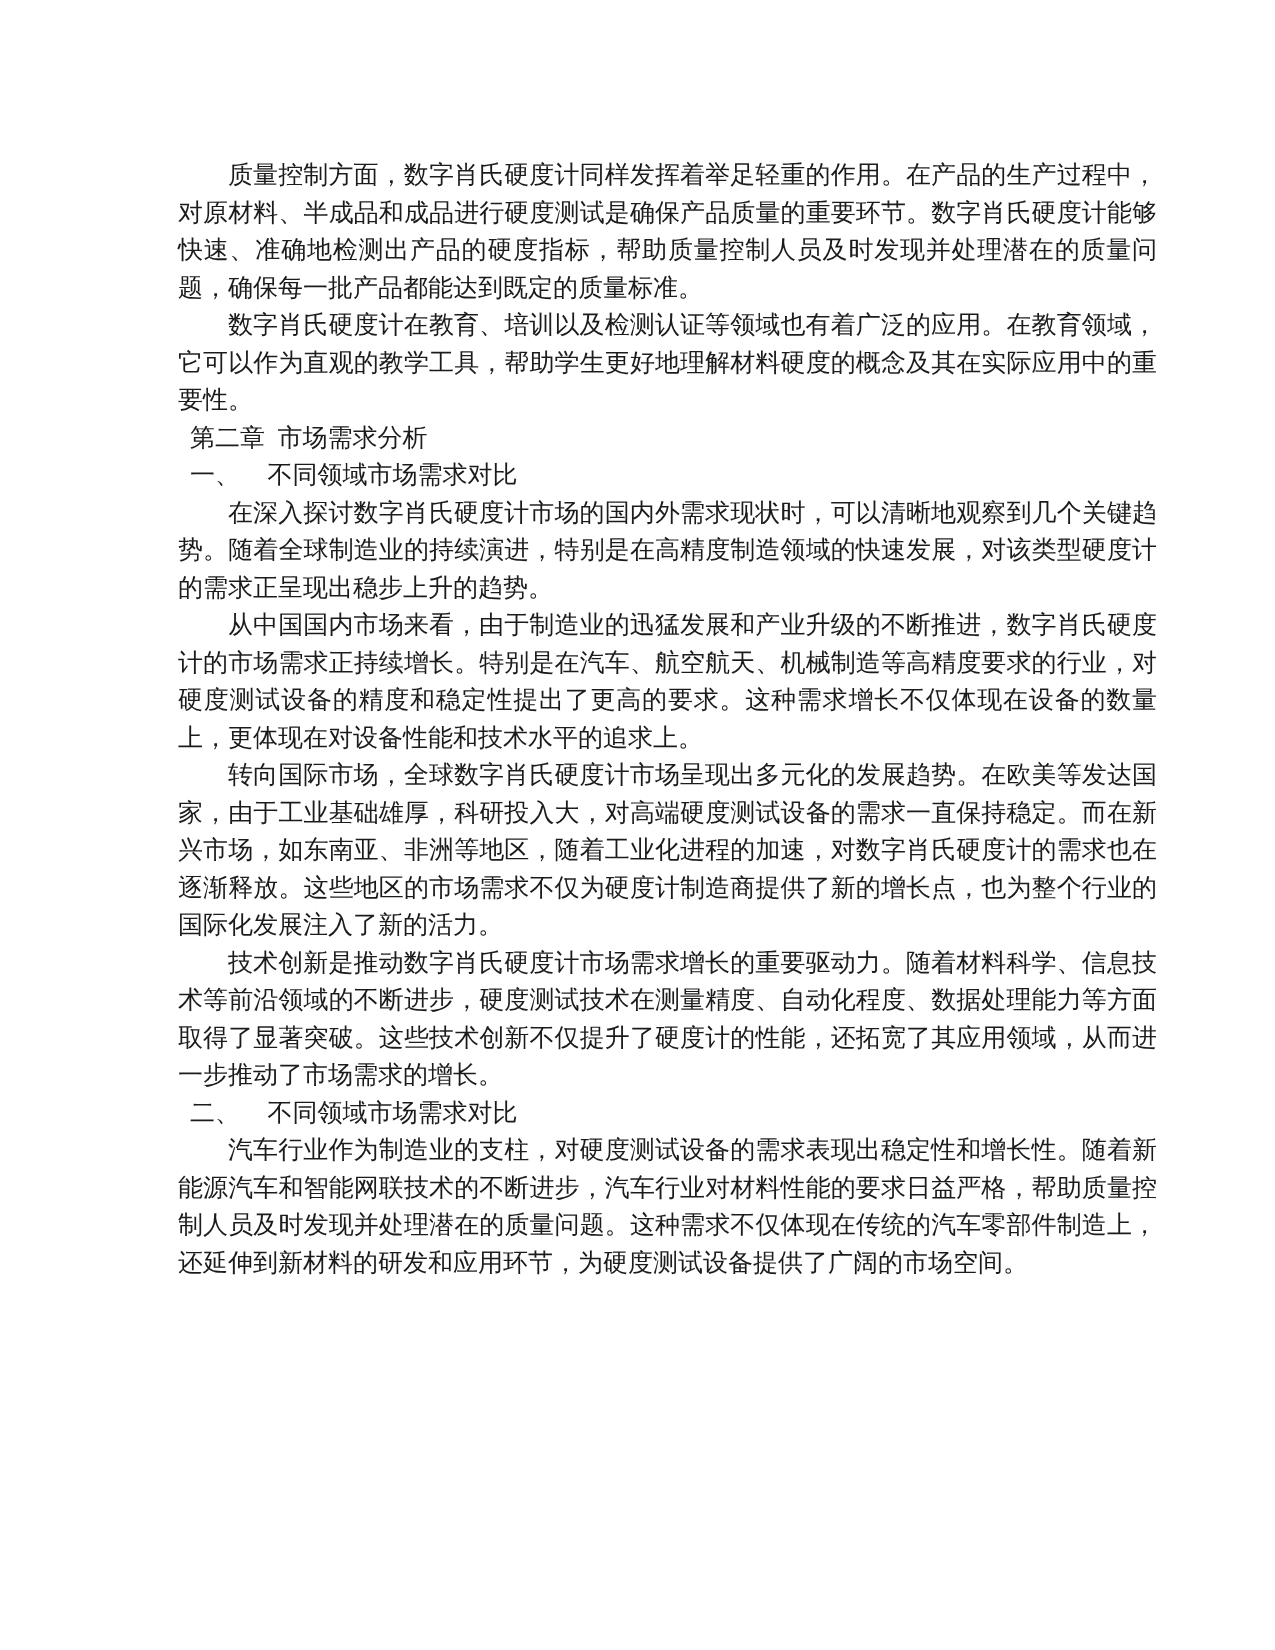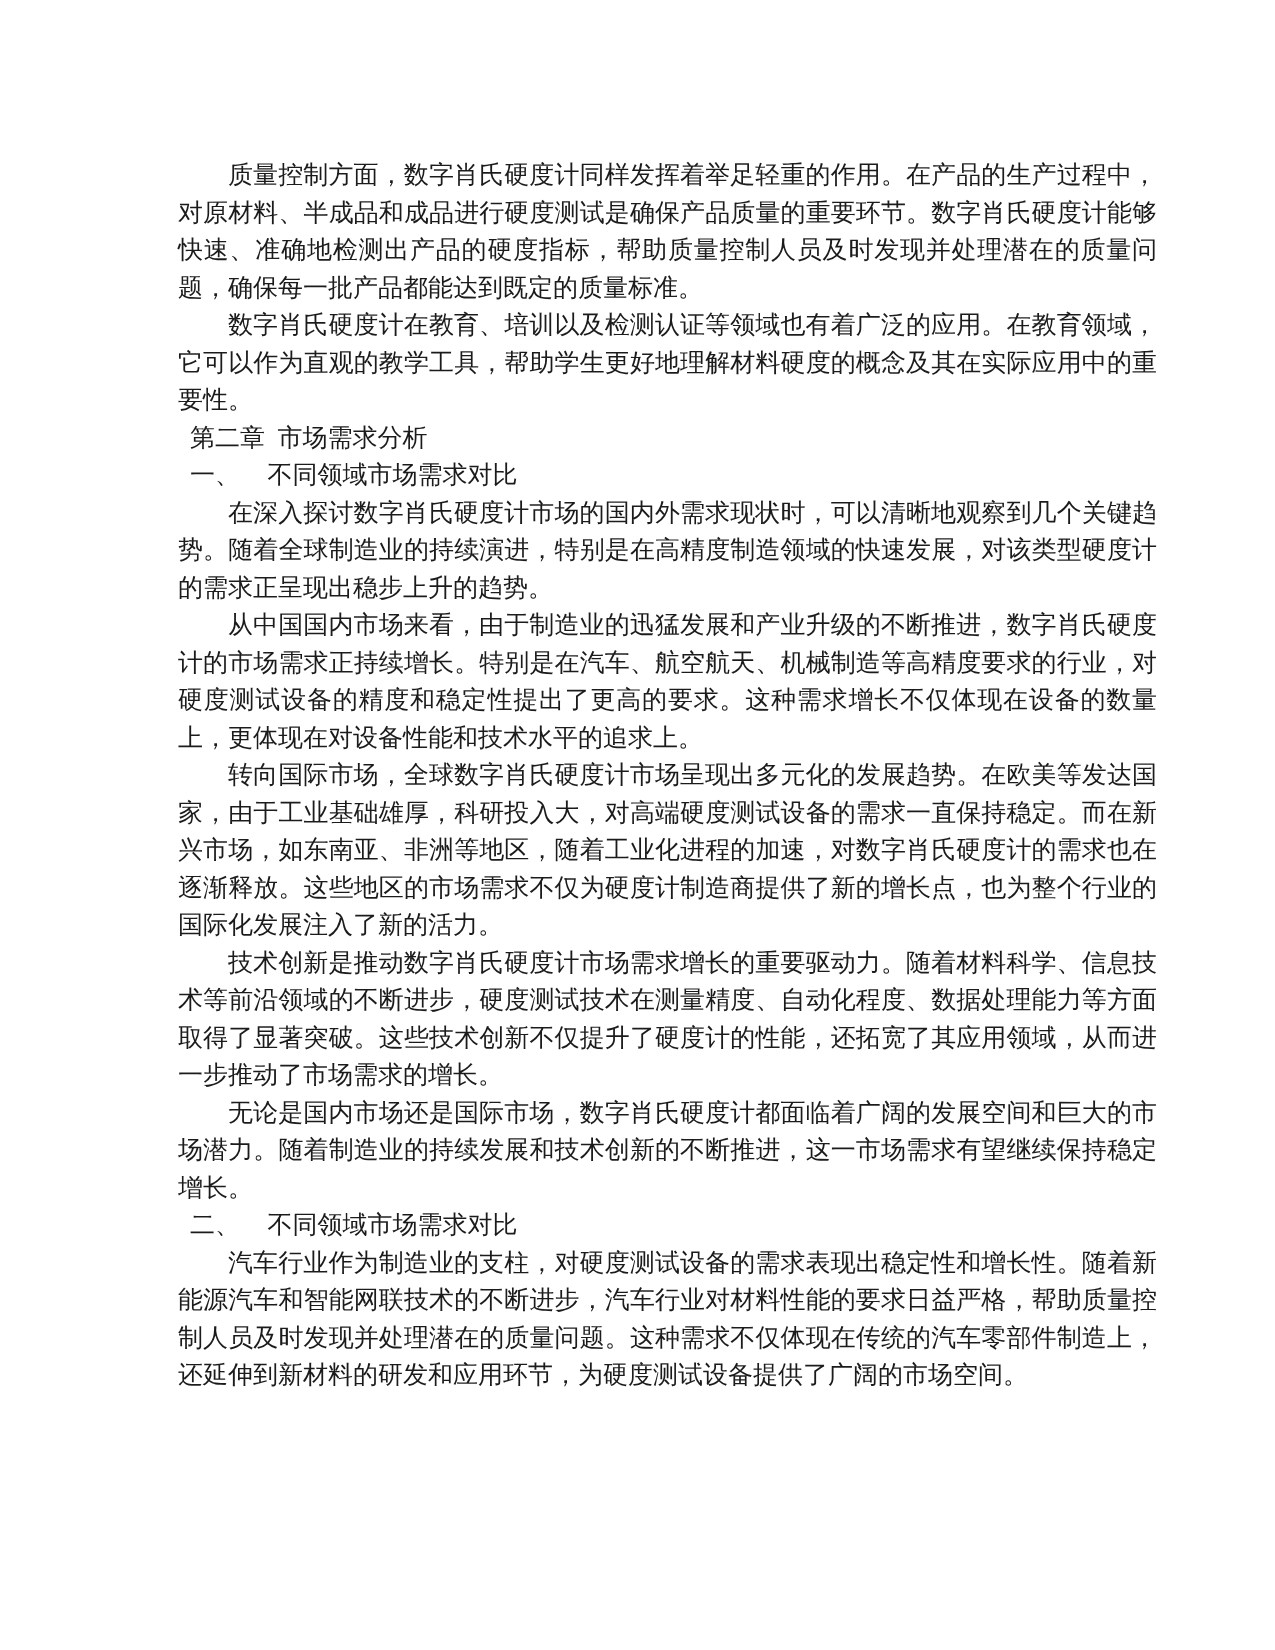--- a/index.html
+++ b/index.html
@@ -59,21 +59,20 @@
   </p>
 
   <p class="para indent">在深入探讨数字肖氏硬度计市场的国内外需求现状时，可以清晰地观察到几个关键趋势。随着全球制造业的持续演进，特别是在高精度制造领域的快速发展，对该类型硬度计的需求正呈现出稳步上升的趋势。</p>
 
   <p class="para indent">从中国国内市场来看，由于制造业的迅猛发展和产业升级的不断推进，数字肖氏硬度计的市场需求正持续增长。特别是在汽车、航空航天、机械制造等高精度要求的行业，对硬度测试设备的精度和稳定性提出了更高的要求。这种需求增长不仅体现在设备的数量上，更体现在对设备性能和技术水平的追求上。</p>
 
   <p class="para indent">转向国际市场，全球数字肖氏硬度计市场呈现出多元化的发展趋势。在欧美等发达国家，由于工业基础雄厚，科研投入大，对高端硬度测试设备的需求一直保持稳定。而在新兴市场，如东南亚、非洲等地区，随着工业化进程的加速，对数字肖氏硬度计的需求也在逐渐释放。这些地区的市场需求不仅为硬度计制造商提供了新的增长点，也为整个行业的国际化发展注入了新的活力。</p>
 
   <p class="para indent">技术创新是推动数字肖氏硬度计市场需求增长的重要驱动力。随着材料科学、信息技术等前沿领域的不断进步，硬度测试技术在测量精度、自动化程度、数据处理能力等方面取得了显著突破。这些技术创新不仅提升了硬度计的性能，还拓宽了其应用领域，从而进一步推动了市场需求的增长。</p>
 
-  <p class="para indent">无论是国内市场还是国际市场，数字肖氏硬度计都面临着广阔的发展空间和巨大的市场潜力。随着制造业的持续发展和技术创新的不断推进，这一市场需求有望继续保持稳定增长。</p>
 
   <p class="para heading">
     <span class="section-label">二、</span><span>不同领域市场需求对比</span>
   </p>
 
 
   <p class="para indent">汽车行业作为制造业的支柱，对硬度测试设备的需求表现出稳定性和增长性。随着新能源汽车和智能网联技术的不断进步，汽车行业对材料性能的要求日益严格，帮助质量控制人员及时发现并处理潜在的质量问题。这种需求不仅体现在传统的汽车零部件制造上，还延伸到新材料的研发和应用环节，为硬度测试设备提供了广阔的市场空间。</p>
 
 </div>
 

